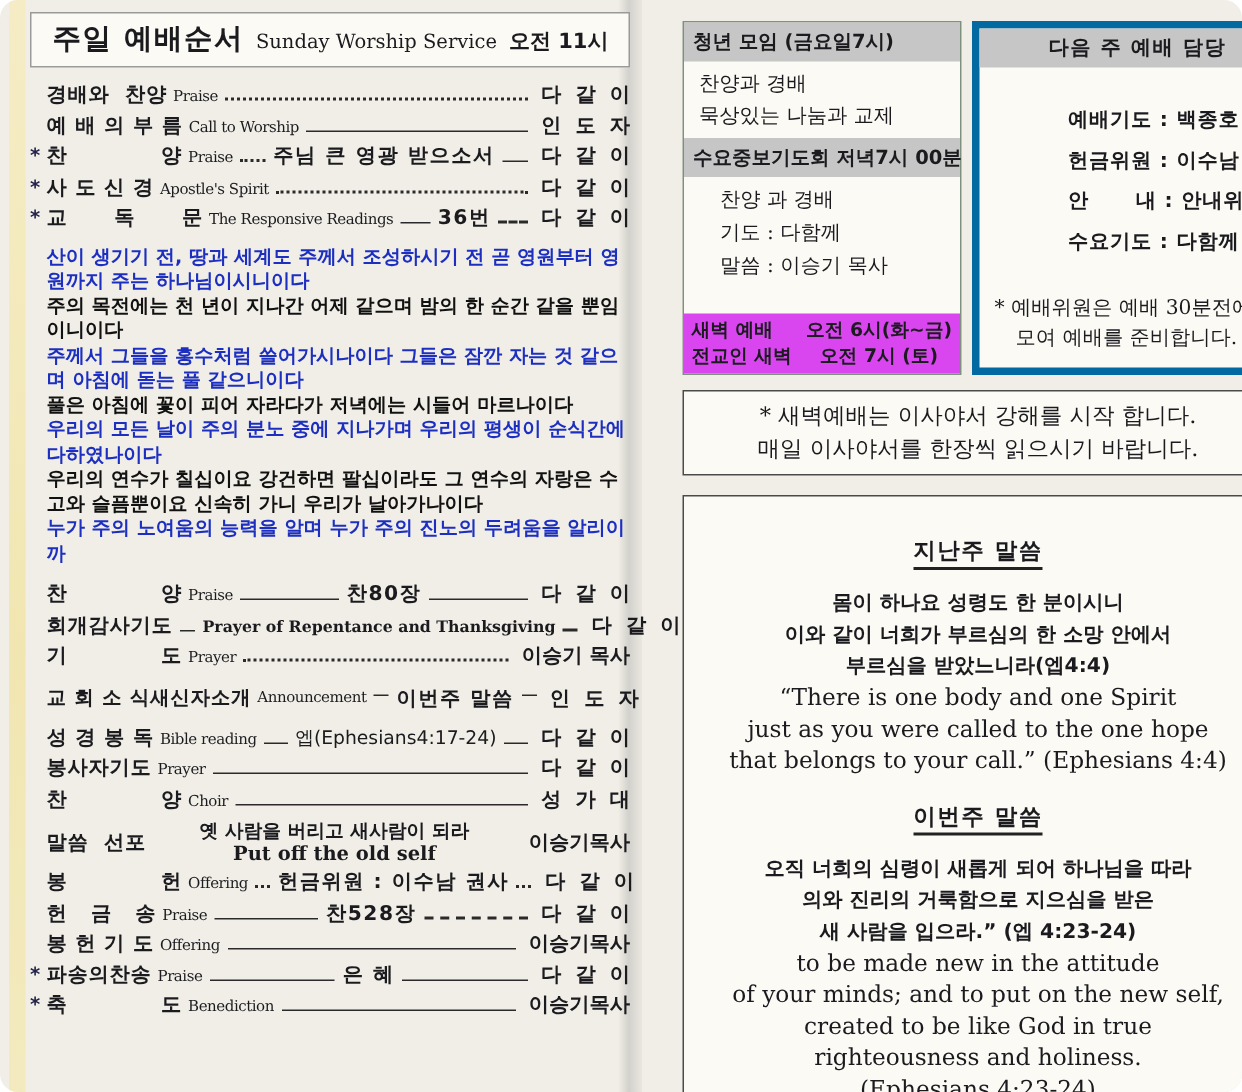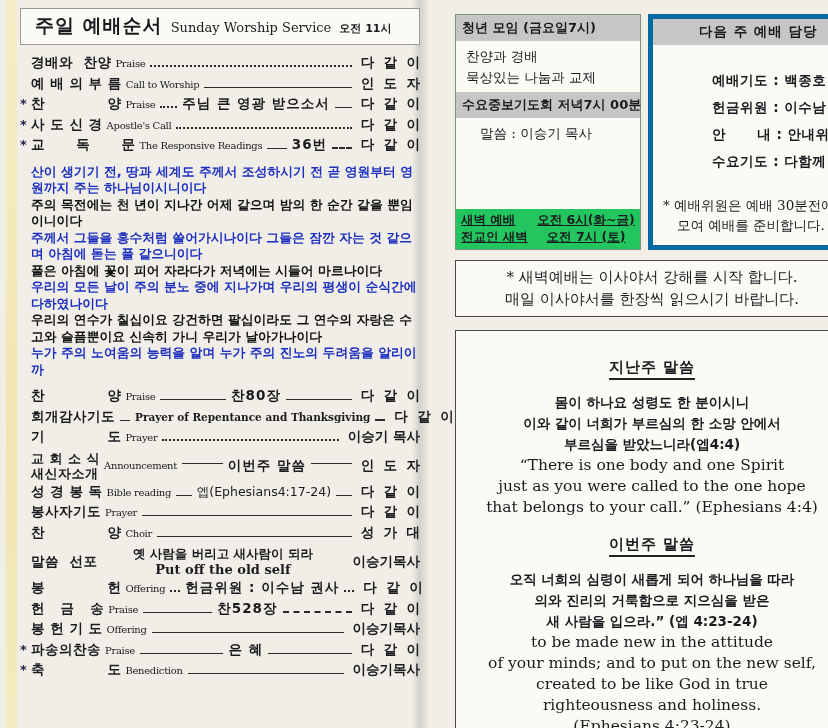--- a/index.html
+++ b/index.html
@@ -1,37 +1,37 @@
 <!DOCTYPE html>
 <html><head>
 <meta charset="utf-8">
 <style>
   html,body{margin:0;padding:0;}
   .page{position:relative;width:828px;height:728px;background:#f0eee7;overflow:hidden;
-        font-family:"DejaVu Sans",sans-serif;color:#1b1b1f;}
+        font-family:"DejaVu Sans",sans-serif;color:#1b1b1f;border-radius:12px;}
   .scan-edge{position:absolute;left:6px;top:0;width:11px;height:100%;
         background:linear-gradient(180deg,#f6ecc0 0%,#f1e5a8 60%,#f3e9b8 100%);opacity:.85;}
   .fold{position:absolute;left:412px;top:0;width:16px;height:100%;
         background:linear-gradient(90deg,rgba(0,0,0,0) 0%,rgba(0,0,0,.12) 45%,rgba(0,0,0,.03) 100%);}
 
   
   .left{position:absolute;left:20px;top:8px;width:400px;}
   .title-box{border:1px solid #9a9a9a;background:#fbfaf5;padding:4px 6px 5px 14px;
         display:flex;align-items:baseline;gap:8px;white-space:nowrap;}
   .title-kr{font-size:19px;font-weight:bold;letter-spacing:1px;}
   .title-en{font-family:"DejaVu Serif",serif;font-size:13px;}
-  .title-time{font-size:11px;font-weight:bold;}
+  .title-time{font-size:14px;font-weight:bold;}
 
   .rows{margin-top:9px;}
   .row{display:flex;align-items:baseline;height:20.5px;font-weight:bold;}
   .row.tall{height:auto;min-height:34px;align-items:center;}
   .row.sermon{height:auto;align-items:center;margin:2px 0;}
   .star{width:11px;flex:0 0 11px;font-size:13px;color:#22224a;}
   .label{white-space:pre;font-size:13.5px;letter-spacing:.5px;}
-  .label.two{display:flex;flex-direction:column;line-height:15px;font-size:13px;}
+  .label.two{display:flex;flex-direction:row;line-height:15px;font-size:13px;}
   .sub{font-family:"DejaVu Serif",serif;font-size:10px;font-weight:normal;margin-left:4px;
         white-space:nowrap;letter-spacing:-.3px;}
   .lead{flex:1 1 12px;min-width:10px;border-bottom:2px dotted #2a2a2a;margin:0 5px 4px 5px;}
   .lead.solid{border-bottom:1.6px solid #2a2a2a;}
   .lead.dash{border-bottom:2px dashed #2a2a2a;}
   .mid{white-space:nowrap;font-size:13.5px;letter-spacing:1px;}
   .mid.en{font-size:10.5px;font-family:"DejaVu Serif",serif;letter-spacing:0;}
   .mid.mixed{font-size:12.5px;font-weight:normal;letter-spacing:0;}
   .who{white-space:pre;margin-left:4px;font-size:13.5px;}
   .sermon-block{flex:1;display:flex;flex-direction:column;text-align:center;line-height:15.5px;}
@@ -48,21 +48,21 @@
   .boxA{width:186px;flex:0 0 186px;border:1px solid #7e917e;background:#fbfaf5;
         display:flex;flex-direction:column;height:236px;box-sizing:border-box;}
   .boxB{flex:1;border:5px solid #0369a1;background:#fbfaf5;height:236px;box-sizing:border-box;
         display:flex;flex-direction:column;}
   .band{background:#c6c6c6;font-weight:bold;font-size:13px;padding:4px 6px;white-space:pre;}
   .band.center{text-align:center;font-size:13.5px;letter-spacing:1px;}
   .boxA-items{padding:5px 4px 4px 10px;}
   .boxA-items .it{font-family:"DejaVu Serif",serif;font-size:13.5px;line-height:21px;white-space:pre;}
   .wed-items{padding:4px 4px 2px 24px;flex:1;}
   .wed-items .it{font-family:"DejaVu Serif",serif;font-size:13.5px;line-height:22px;white-space:pre;}
-  .dawn{background:#22c55e;padding:3px 5px 4px 5px;text-decoration:underline;}
+  .dawn{background:#d946ef;padding:3px 5px 4px 5px;}
   .dawn-row{display:flex;font-weight:bold;font-size:12.5px;line-height:16.5px;}
   .dawn-row .dl{width:76px;white-space:pre;}
   .dawn-row .dv{flex:1;text-align:center;white-space:pre;}
   .nextweek-items{padding:22px 4px 0 14px;flex:1;margin-left:45px;}
   .nextweek-items .it{font-size:13.5px;font-weight:bold;line-height:27px;white-space:pre;letter-spacing:.5px;}
   .nw-note{padding:0 6px 10px 10px;font-family:"DejaVu Serif",serif;font-size:13.5px;line-height:20px;}
   .nw-note .n2{padding-left:14px;}
 
   .notice{margin-top:10px;border:1.5px solid #4a4a4a;background:#fbfaf5;padding:5px 4px 6px 4px;
         text-align:center;}
@@ -110,21 +110,21 @@
           <span class="label">찬            양</span>
           <span class="sub">Praise</span>
           <span class="lead dots"></span>
           <span class="mid ">주님 큰 영광 받으소서</span>
           <span class="lead solid"></span>
           <span class="who">다  같  이</span>
         </div>
         <div class="row">
           <span class="star">*</span>
           <span class="label">사 도 신 경</span>
-          <span class="sub">Apostle's Call</span>
+          <span class="sub">Apostle's Spirit</span>
           <span class="lead dots"></span>
           <span class="who">다  같  이</span>
         </div>
         <div class="row">
           <span class="star">*</span>
           <span class="label">교      독      문</span>
           <span class="sub">The Responsive Readings</span>
           <span class="lead solid"></span>
           <span class="mid ">36번</span>
           <span class="lead dash"></span>
@@ -256,20 +256,22 @@
   <div class="right">
     <div class="toprow">
       <div class="boxA">
         <div class="band">청년 모임 (금요일7시)</div>
         <div class="boxA-items">
             <div class="it">찬양과 경배</div>
             <div class="it">묵상있는 나눔과 교제</div>
           </div>
         <div class="band">수요중보기도회 저녁7시 00분</div>
         <div class="wed-items">
+            <div class="it">찬양 과 경배</div>
+            <div class="it">기도 : 다함께</div>
             <div class="it">말씀 : 이승기 목사</div>
           </div>
         <div class="dawn">
             <div class="dawn-row">
               <span class="dl">새벽 예배</span>
               <span class="dv">오전 6시(화~금)</span>
             </div>
             <div class="dawn-row">
               <span class="dl">전교인 새벽</span>
               <span class="dv">오전 7시 (토)</span>

